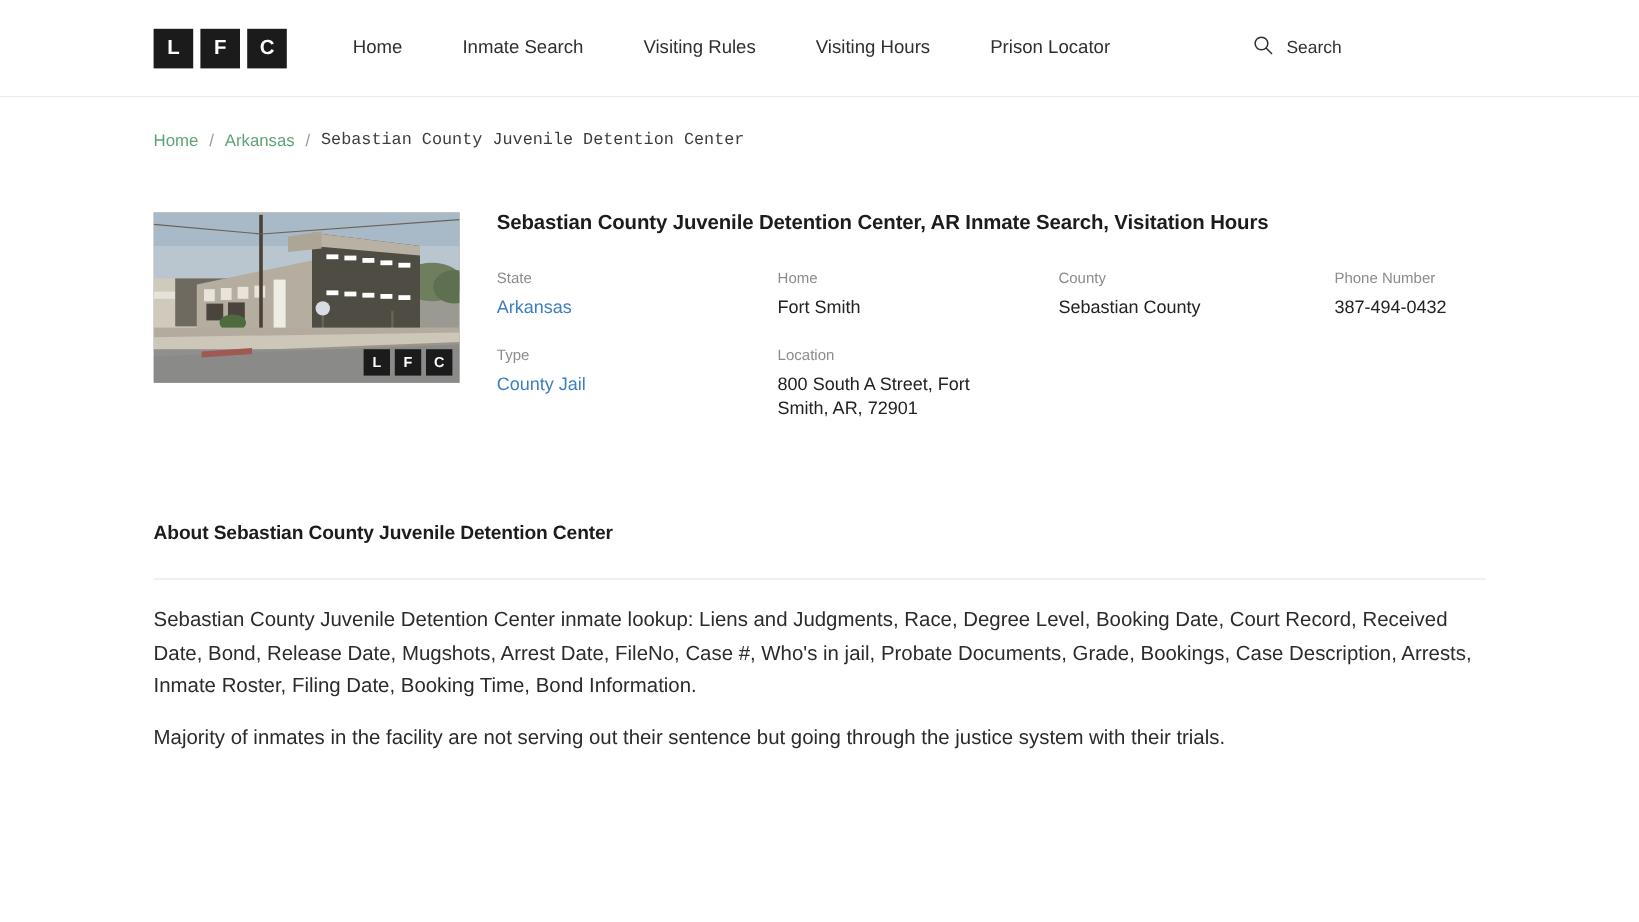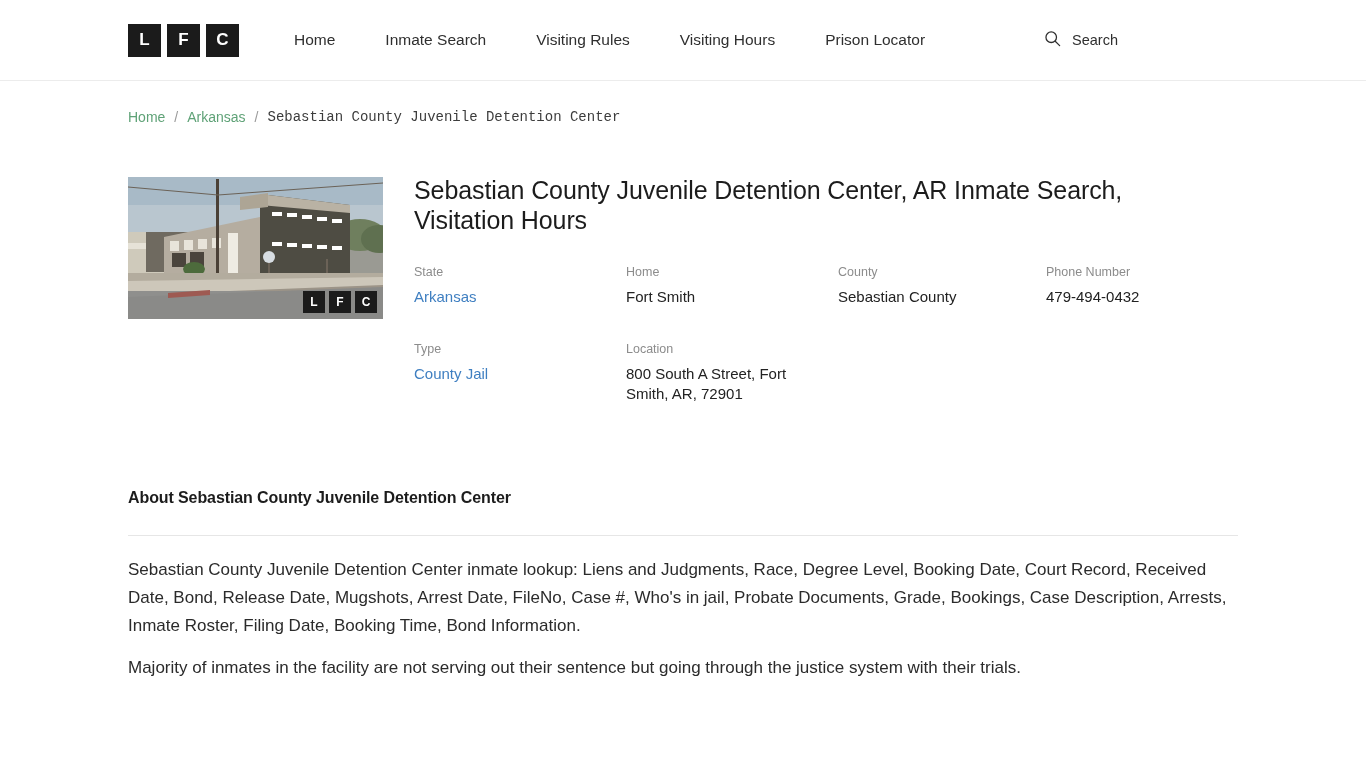--- a/index.html
+++ b/index.html
@@ -129,39 +129,40 @@
     align-items: center;
     justify-content: center;
   }
 
   .facility-info {
     flex: 1;
     padding-left: 31px;
   }
 
   .facility-title {
-    font-size: 25px;
-    font-weight: normal;
+    font-size: 17px;
+    font-weight: bold;
     line-height: 1.19;
     color: #1c1c1c;
     letter-spacing: -0.1px;
     max-width: 810px;
   }
 
   .updated-on {
     margin-top: 17px;
     font-size: 15px;
     color: #4a4a4a;
   }
 
   .meta-grid {
     margin-top: 29px;
     display: grid;
     grid-template-columns: 212px 212px 208px 1fr;
     row-gap: 36px;
+    gap: 22px;
   }
   .meta-cell { }
   .meta-label {
     font-size: 12.5px;
     color: #8c8c8c;
     line-height: 1.2;
     margin-bottom: 7px;
   }
   .meta-value {
     font-size: 15px;
@@ -334,21 +335,21 @@
       </div>
 
 
       <div class="meta-cell">
         <div class="meta-label">County</div>
         <div class="meta-value">Sebastian County</div>
       </div>
 
       <div class="meta-cell">
         <div class="meta-label">Phone Number</div>
-        <div class="meta-value">479-494-0432</div>
+        <div class="meta-value">387-494-0432</div>
       </div>
 
       <div class="meta-cell">
         <div class="meta-label">Type</div>
         <a class="meta-value link" href="#">County Jail</a>
       </div>
 
       <div class="meta-cell">
         <div class="meta-label">Location</div>
         <div class="meta-value">800 South A Street, Fort Smith, AR, 72901</div>

